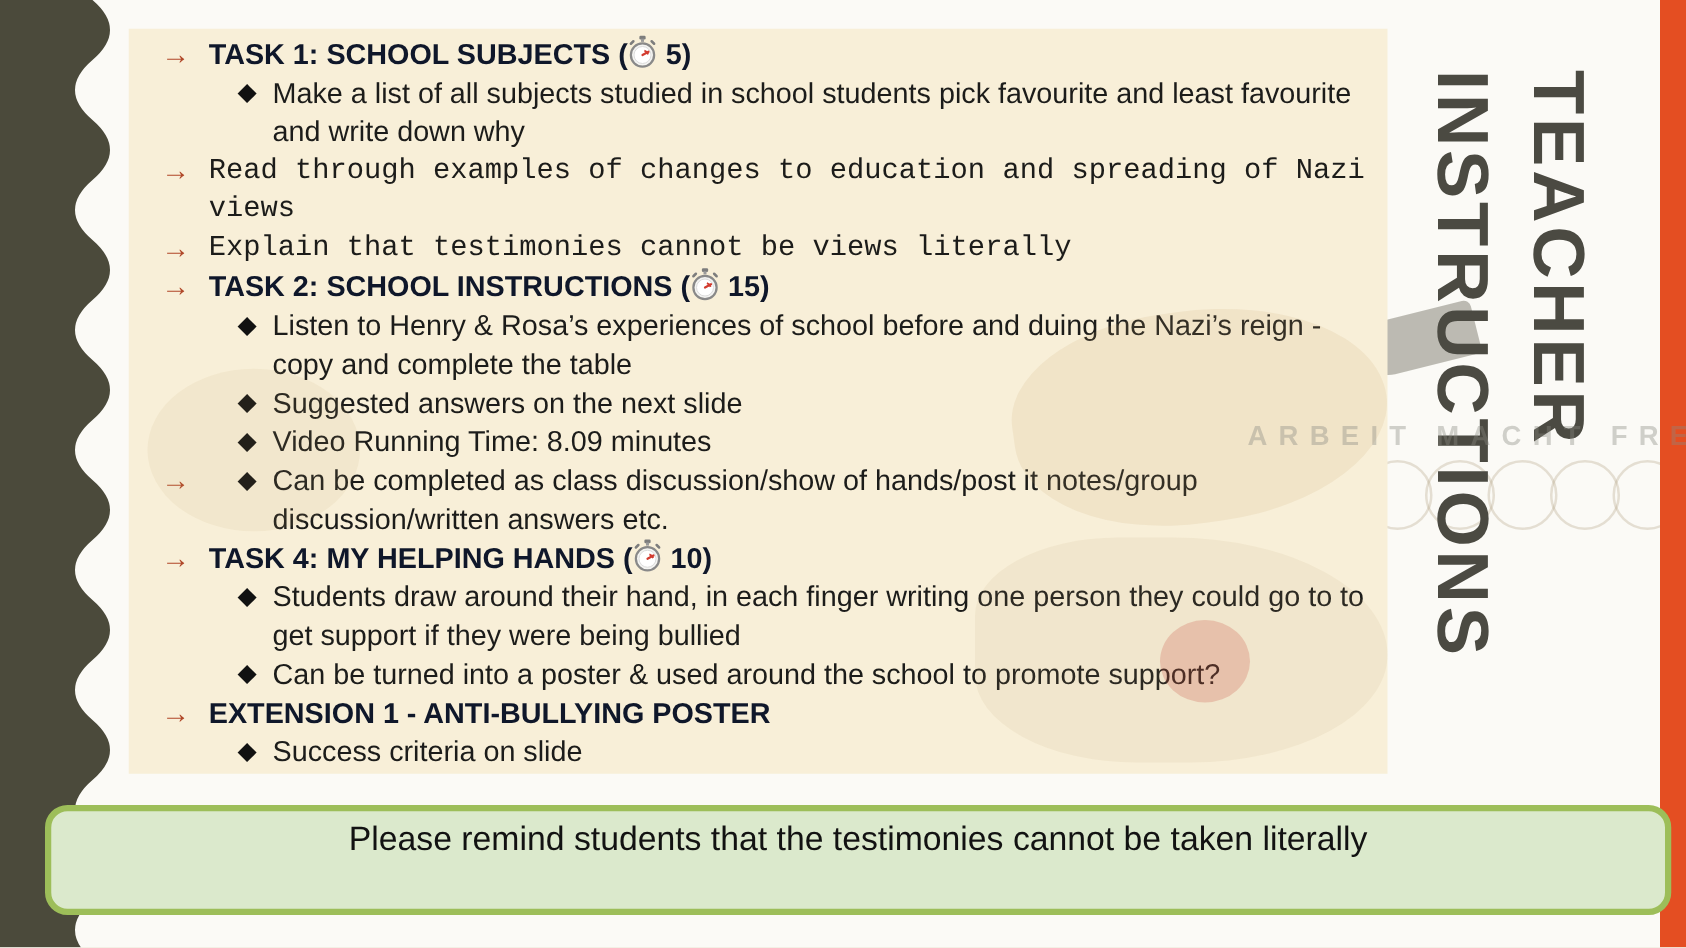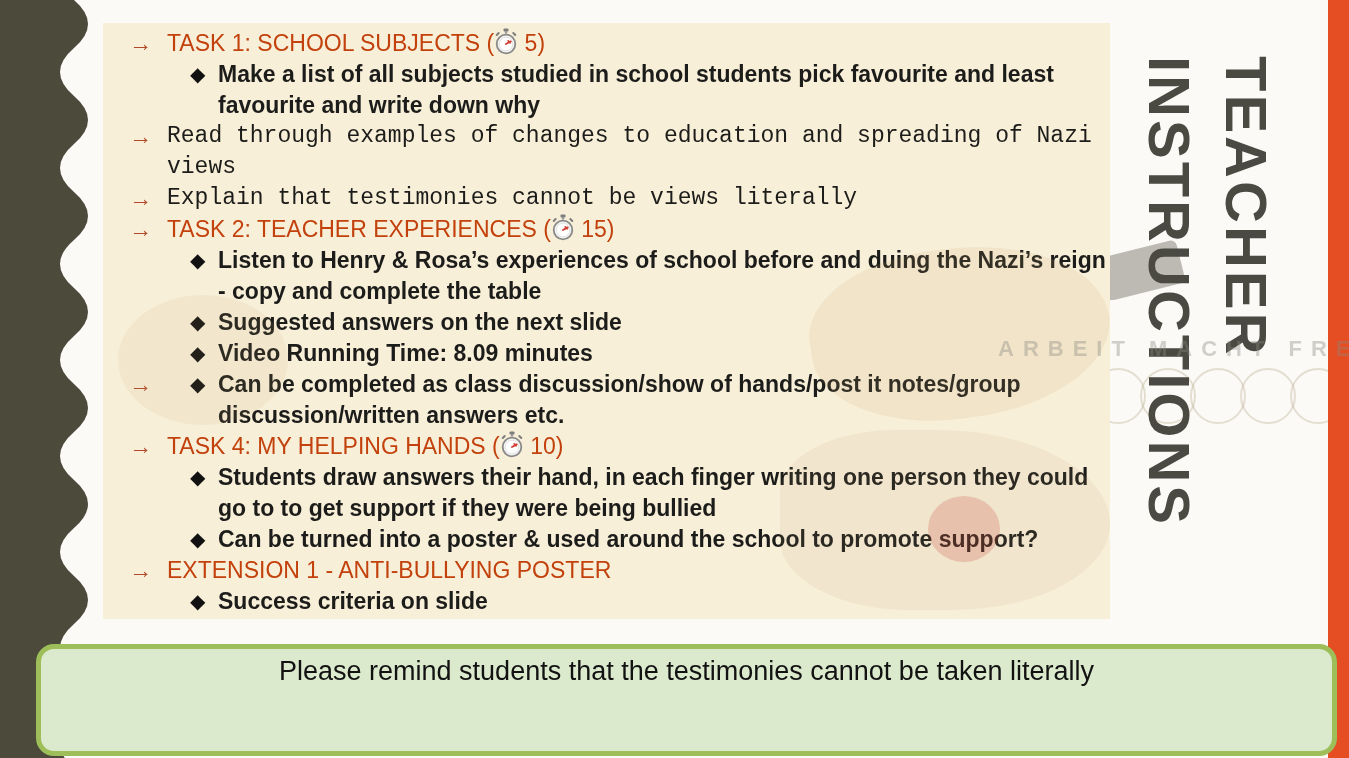--- a/index.html
+++ b/index.html
@@ -21,33 +21,33 @@
   .wm-arc-text{left:998px;top:336px;font-size:22px;font-weight:bold;letter-spacing:9px;color:#8a8a82;opacity:.38;z-index:6;white-space:nowrap;}
   .wm-wire{top:368px;width:52px;height:52px;border:2px solid #b3a585;border-radius:50%;opacity:.32;z-index:2;}
   .wm-redcircle{left:928px;top:496px;width:72px;height:66px;background:#c54233;opacity:.22;border-radius:50%;z-index:6;}
 
   
   .panel{position:absolute;left:103px;top:23px;width:1007px;height:596px;background:#f8efd8;z-index:5;}
   .list{padding:5px 0 0 26px;font-size:23px;line-height:31px;color:#1c1c1a;}
   .item{display:flex;align-items:flex-start;}
   .arrow{flex:0 0 38px;color:#b04829;font-weight:bold;}
   .item-content{flex:1;min-width:0;}
-  .headline.task{color:#c2410c;font-weight:normal;}
+  .headline.task{color:#0f172a;font-weight:bold;}
   .headline.plain{color:#1c1c1a;font-weight:normal;font-family:Liberation Mono, monospace;}
   .sub{display:flex;align-items:flex-start;}
   .diamond{flex:0 0 28px;margin-left:23px;color:#111;font-size:20px;}
-  .sub-text{flex:1;color:#1c1c1a;font-weight:bold;}
+  .sub-text{flex:1;color:#1c1c1a;font-weight:normal;}
   .timer-wrap{white-space:nowrap;}
   .timer-svg{vertical-align:-4px;}
 
   
   .vertical-title{position:absolute;left:1285px;top:56px;width:545px;transform:rotate(90deg);transform-origin:top left;z-index:5;color:#4b4a42;font-weight:bold;font-size:58px;line-height:77px;letter-spacing:3px;white-space:nowrap;}
 
   
-  .reminder{position:absolute;left:36px;top:644px;width:1301px;height:112px;box-sizing:border-box;background:#dbe9cc;border:5px solid #9dbe59;border-radius:18px;z-index:7;}
+  .reminder{position:absolute;left:36px;top:644px;width:1301px;height:88px;box-sizing:border-box;background:#dbe9cc;border:5px solid #9dbe59;border-radius:18px;z-index:7;}
   .reminder-inner{width:1240px;margin:0 auto;padding-top:6px;text-align:center;font-size:27px;line-height:33px;color:#121212;}
 </style>
 </head>
 <body>
 
 <div class="stage">
 
   <div class="wm wm-bomb"></div>
   <div class="wm wm-wire" style="left:1040px"></div>
   <div class="wm wm-wire" style="left:1090px"></div>
@@ -85,21 +85,21 @@
         </div>
         <div class="item">
           <span class="arrow">→</span>
           <div class="item-content">
             <div class="headline plain"><span>Explain that testimonies cannot be views literally</span></div>
           </div>
         </div>
         <div class="item">
           <span class="arrow">→</span>
           <div class="item-content">
-            <div class="headline task"><span>TASK 2: TEACHER EXPERIENCES</span><span class="timer-wrap">&nbsp;(<svg viewBox="0 0 24 27" width="24" height="27" class="timer-svg">
+            <div class="headline task"><span>TASK 2: SCHOOL INSTRUCTIONS</span><span class="timer-wrap">&nbsp;(<svg viewBox="0 0 24 27" width="24" height="27" class="timer-svg">
                   <rect x="9.5" y="0.5" width="5" height="3" rx="1" fill="#7d7d7d"></rect>
                   <rect x="10.8" y="3" width="2.4" height="2.5" fill="#9a9a9a"></rect>
                   <line x1="19.3" y1="5" x2="21.3" y2="7" stroke="#7d7d7d" stroke-width="2" stroke-linecap="round"></line>
                   <line x1="4.7" y1="5" x2="2.7" y2="7" stroke="#7d7d7d" stroke-width="2" stroke-linecap="round"></line>
                   <circle cx="12" cy="16" r="9.3" fill="#f4f4f2" stroke="#898989" stroke-width="1.8"></circle>
                   <circle cx="12" cy="16" r="6.8" fill="#ffffff" stroke="#dcdcdc" stroke-width="0.8"></circle>
                   <path d="M12,16 L16.8,13.4" stroke="#d23b2f" stroke-width="1.8" stroke-linecap="round"></path>
                   <path d="M13.5,12.5 a4.5,4.5 0 0 1 3,3" fill="none" stroke="#d23b2f" stroke-width="1.4"></path>
                 </svg><span>&nbsp;15)</span></span></div>
             <div class="sub">
@@ -133,21 +133,21 @@
                   <rect x="10.8" y="3" width="2.4" height="2.5" fill="#9a9a9a"></rect>
                   <line x1="19.3" y1="5" x2="21.3" y2="7" stroke="#7d7d7d" stroke-width="2" stroke-linecap="round"></line>
                   <line x1="4.7" y1="5" x2="2.7" y2="7" stroke="#7d7d7d" stroke-width="2" stroke-linecap="round"></line>
                   <circle cx="12" cy="16" r="9.3" fill="#f4f4f2" stroke="#898989" stroke-width="1.8"></circle>
                   <circle cx="12" cy="16" r="6.8" fill="#ffffff" stroke="#dcdcdc" stroke-width="0.8"></circle>
                   <path d="M12,16 L16.8,13.4" stroke="#d23b2f" stroke-width="1.8" stroke-linecap="round"></path>
                   <path d="M13.5,12.5 a4.5,4.5 0 0 1 3,3" fill="none" stroke="#d23b2f" stroke-width="1.4"></path>
                 </svg><span>&nbsp;10)</span></span></div>
             <div class="sub">
               <span class="diamond">◆</span>
-              <span class="sub-text">Students draw answers their hand, in each finger writing one person they could go to to get support if they were being bullied</span>
+              <span class="sub-text">Students draw around their hand, in each finger writing one person they could go to to get support if they were being bullied</span>
             </div>
             <div class="sub">
               <span class="diamond">◆</span>
               <span class="sub-text">Can be turned into a poster &amp; used around the school to promote support?</span>
             </div>
           </div>
         </div>
         <div class="item">
           <span class="arrow">→</span>
           <div class="item-content">

